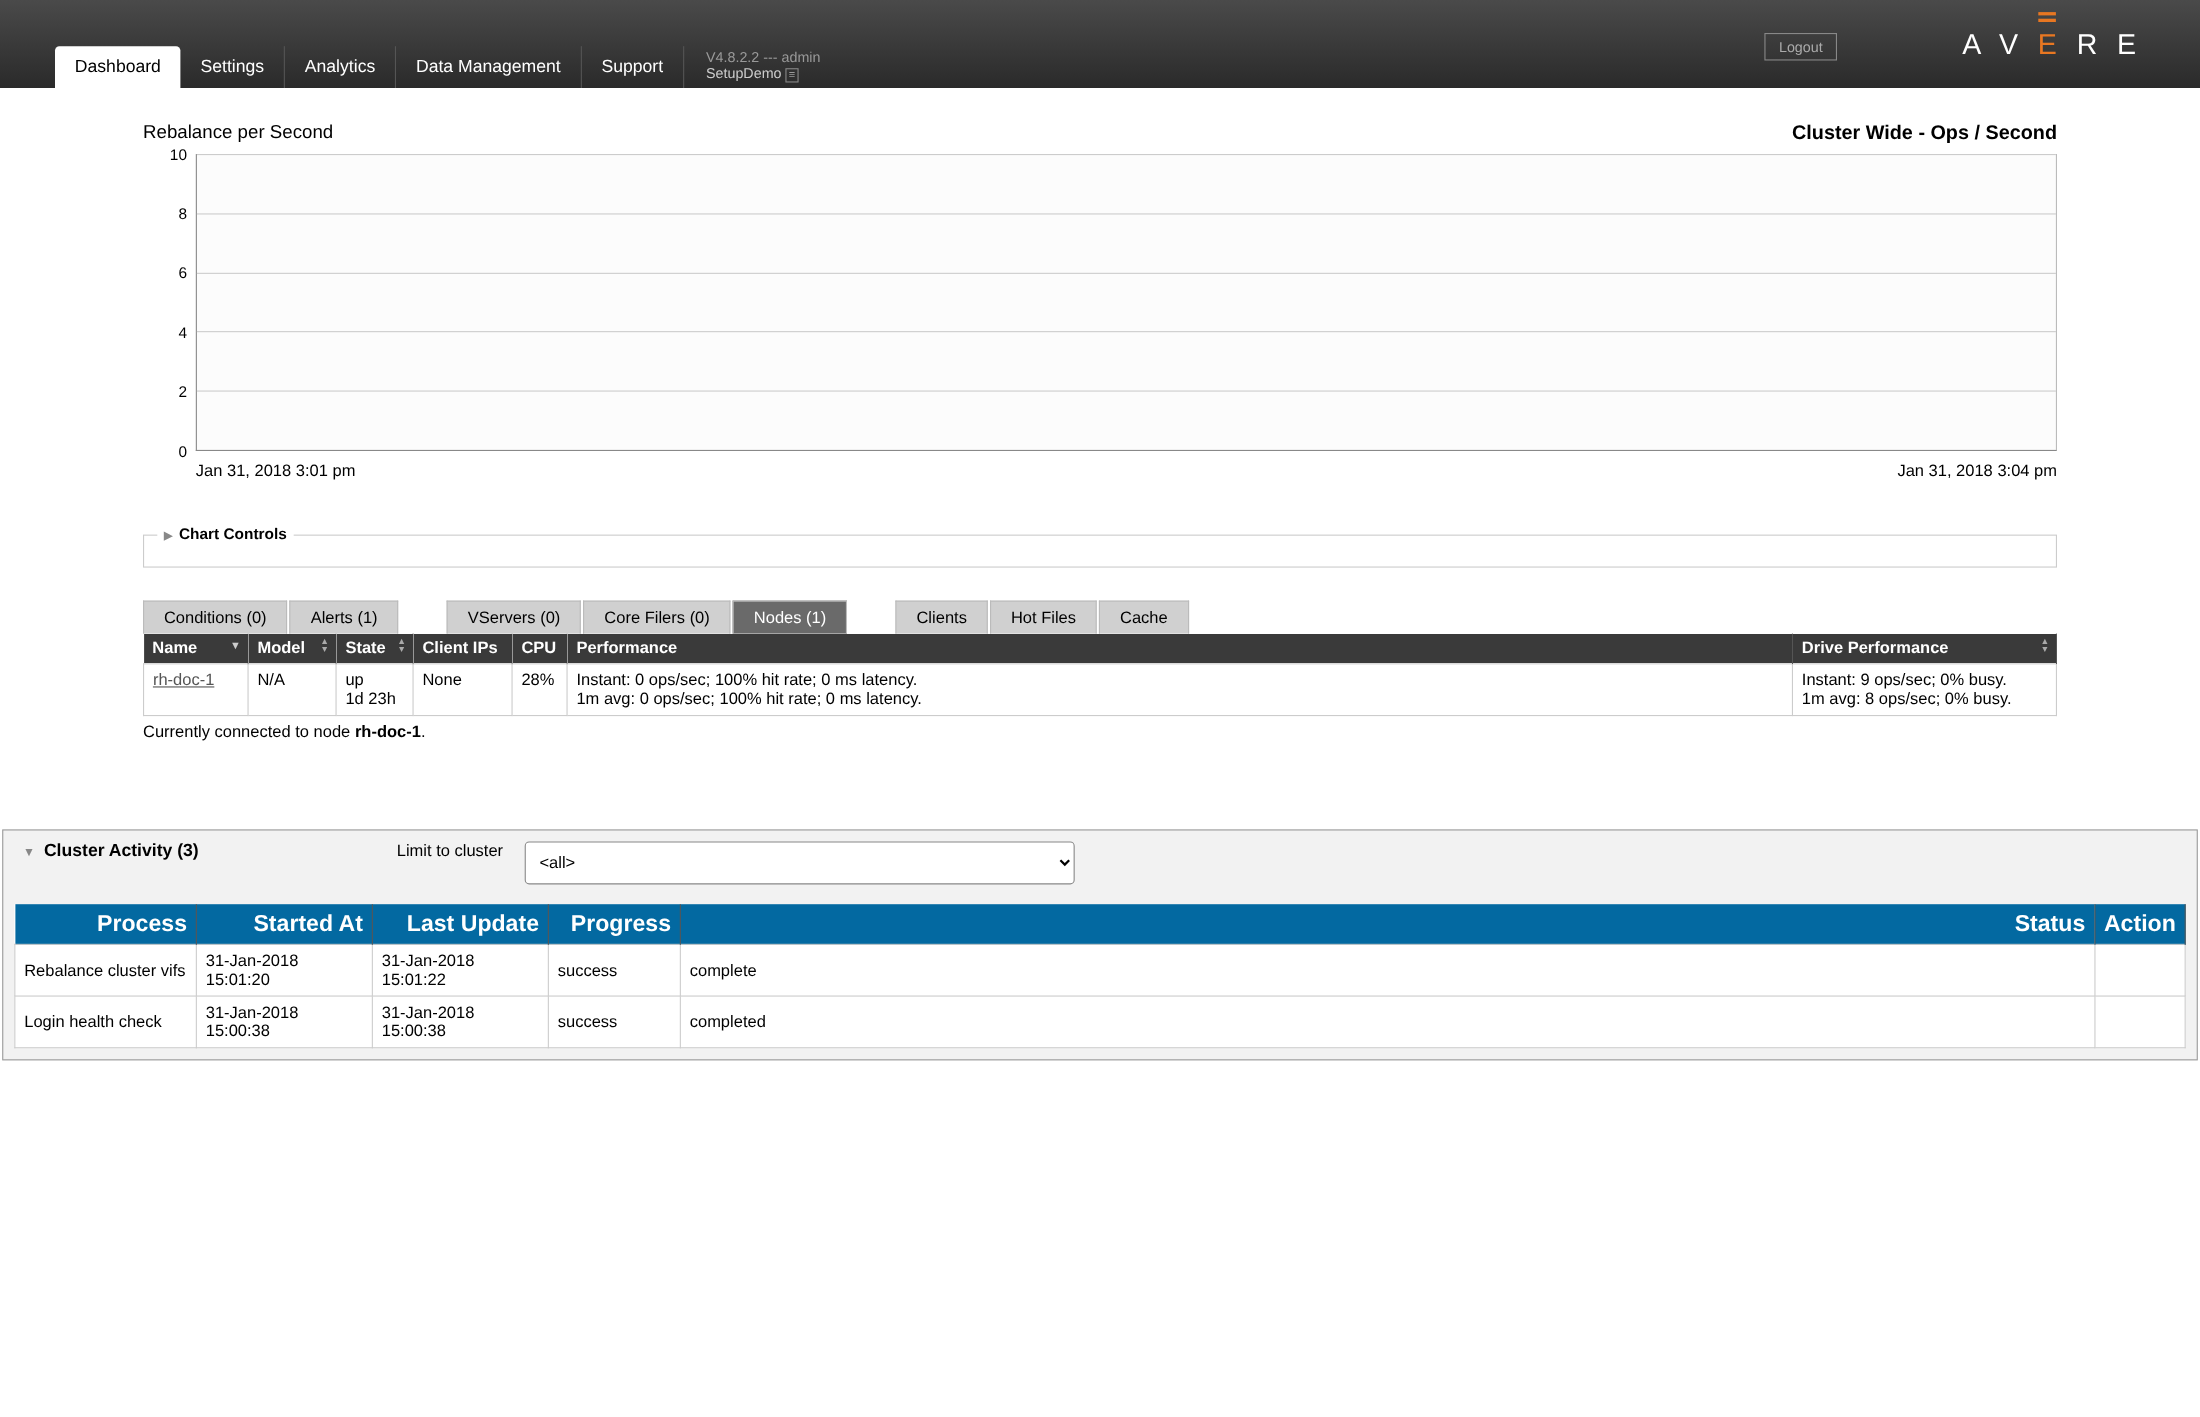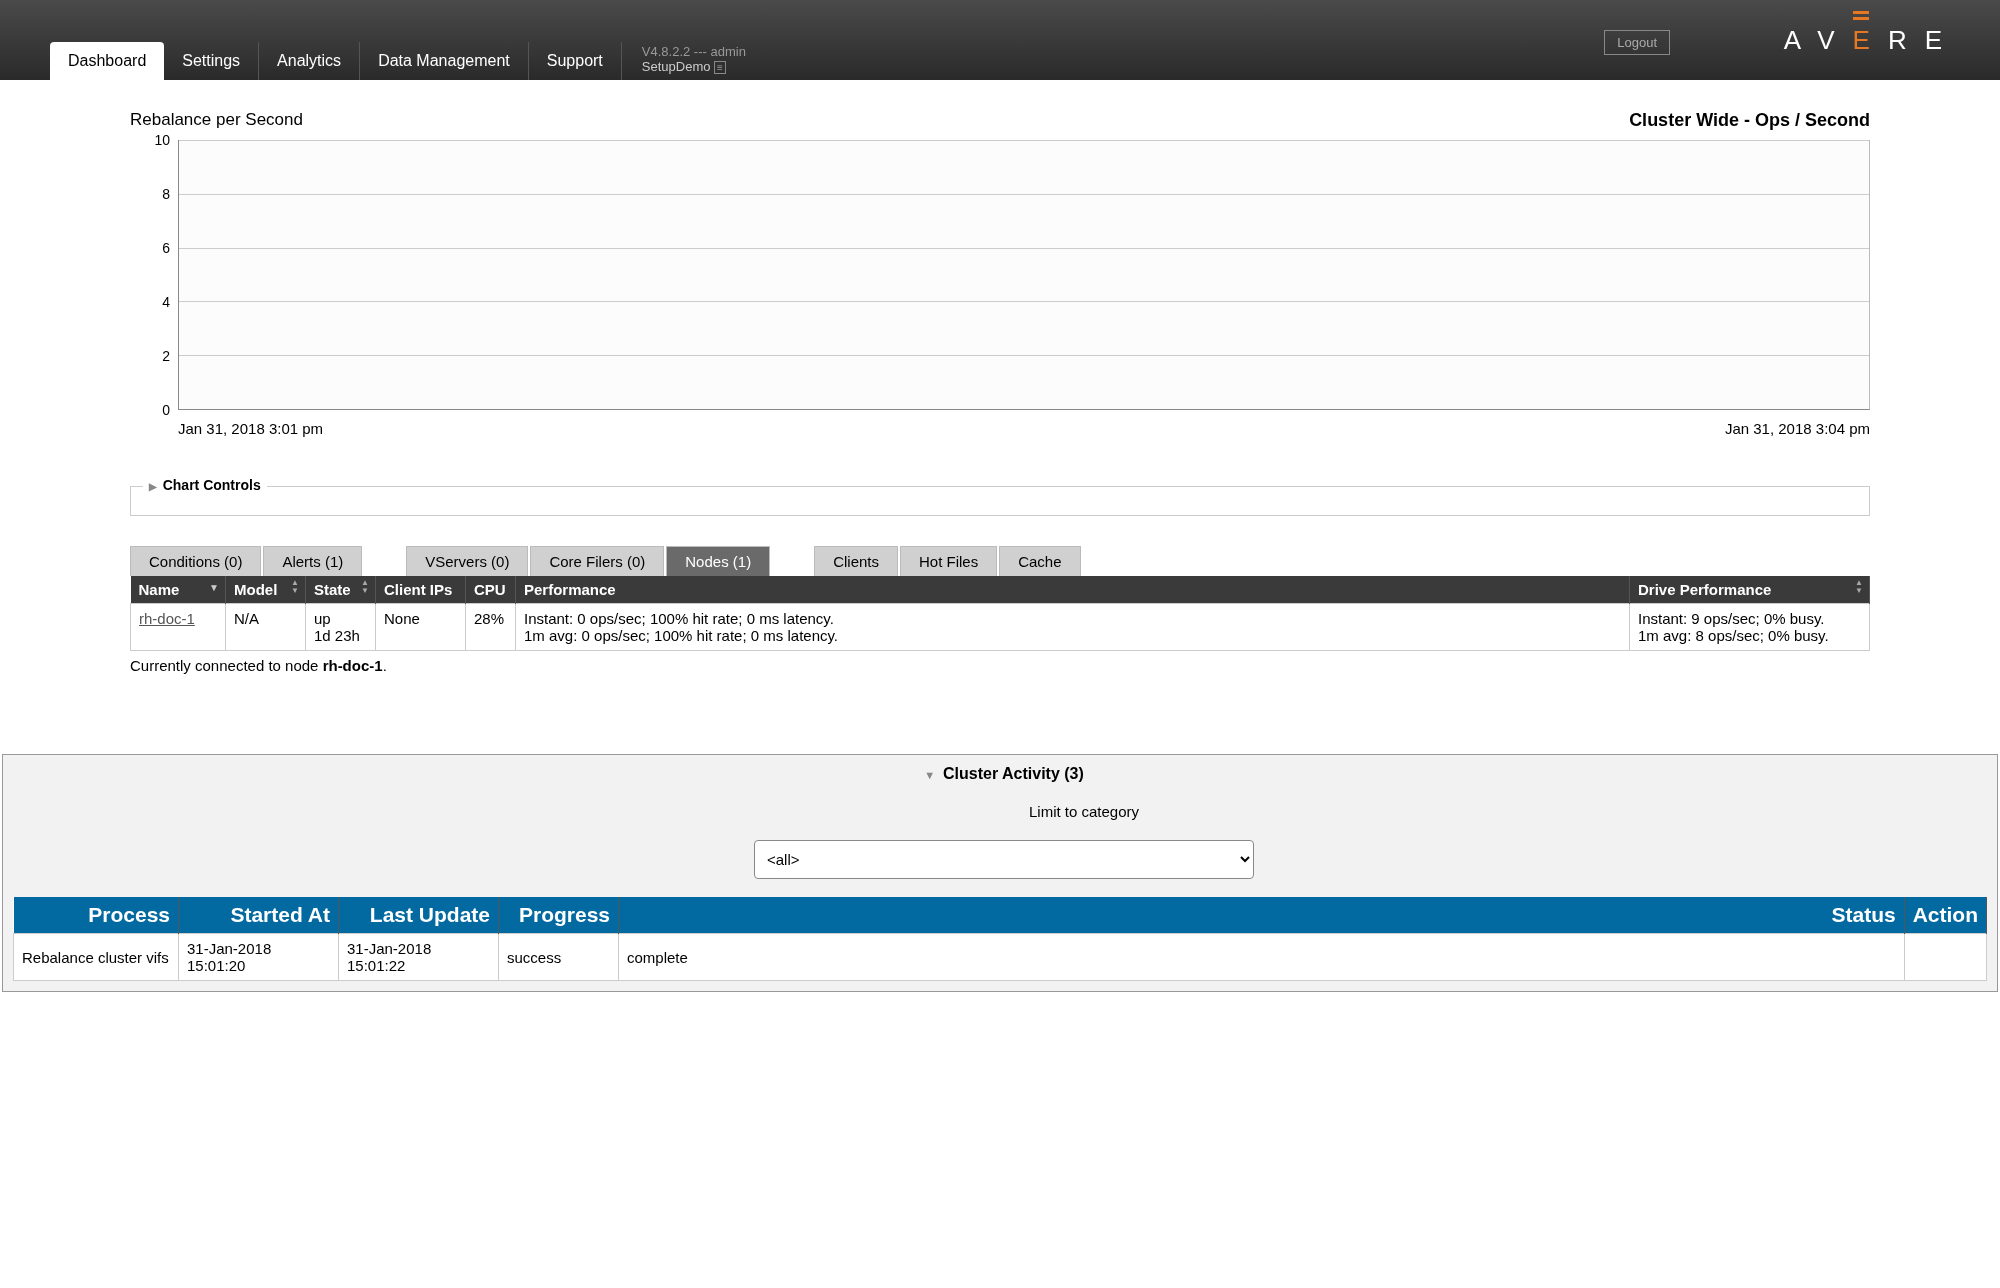--- a/index.html
+++ b/index.html
@@ -211,25 +211,24 @@
     
     .activity-panel {
       border: 1px solid #999;
       margin: 50px 2px 10px 2px;
       padding: 10px;
       background: #f2f2f2;
       position: relative;
     }
     .activity-header {
       display: flex;
-      align-items: center;
+      align-items: flex-start;
       gap: 20px;
       margin-bottom: 18px;
       padding-left: 8px;
-      flex-direction: column;
     }
     .tri-down::before {
       content: '▼';
       font-size: 11px;
       color: #888;
       margin-right: 8px;
     }
     .activity-title { font-weight: bold; font-size: 16px; }
     .limit-label { margin-left: 160px; font-size: 15px; }
     .category-select {
@@ -358,21 +357,21 @@
     </tbody>
   </table>
   <div class="connected-note">
     <span>Currently connected to node </span><b>rh-doc-1</b><span>.</span>
   </div>
 </div>
 
 <div class="activity-panel">
   <div class="activity-header">
     <span class="tri-down activity-title">Cluster Activity (3)</span>
-    <span class="limit-label">Limit to category</span>
+    <span class="limit-label">Limit to cluster</span>
     <select class="category-select">
       <option>&lt;all&gt;</option>
     </select>
   </div>
   <table class="activity-table">
     <thead>
       <tr>
         <th style="width:165px">Process</th>
         <th style="width:160px">Started At</th>
         <th style="width:160px">Last Update</th>
@@ -383,15 +382,23 @@
     </thead>
     <tbody id="activity-body">
         <tr>
           <td>Rebalance cluster vifs</td>
           <td>31-Jan-2018 15:01:20</td>
           <td>31-Jan-2018 15:01:22</td>
           <td>success</td>
           <td>complete</td>
           <td></td>
         </tr>
+        <tr>
+          <td>Login health check</td>
+          <td>31-Jan-2018 15:00:38</td>
+          <td>31-Jan-2018 15:00:38</td>
+          <td>success</td>
+          <td>completed</td>
+          <td></td>
+        </tr>
       </tbody>
   </table>
 </div>
 
 </body></html>

